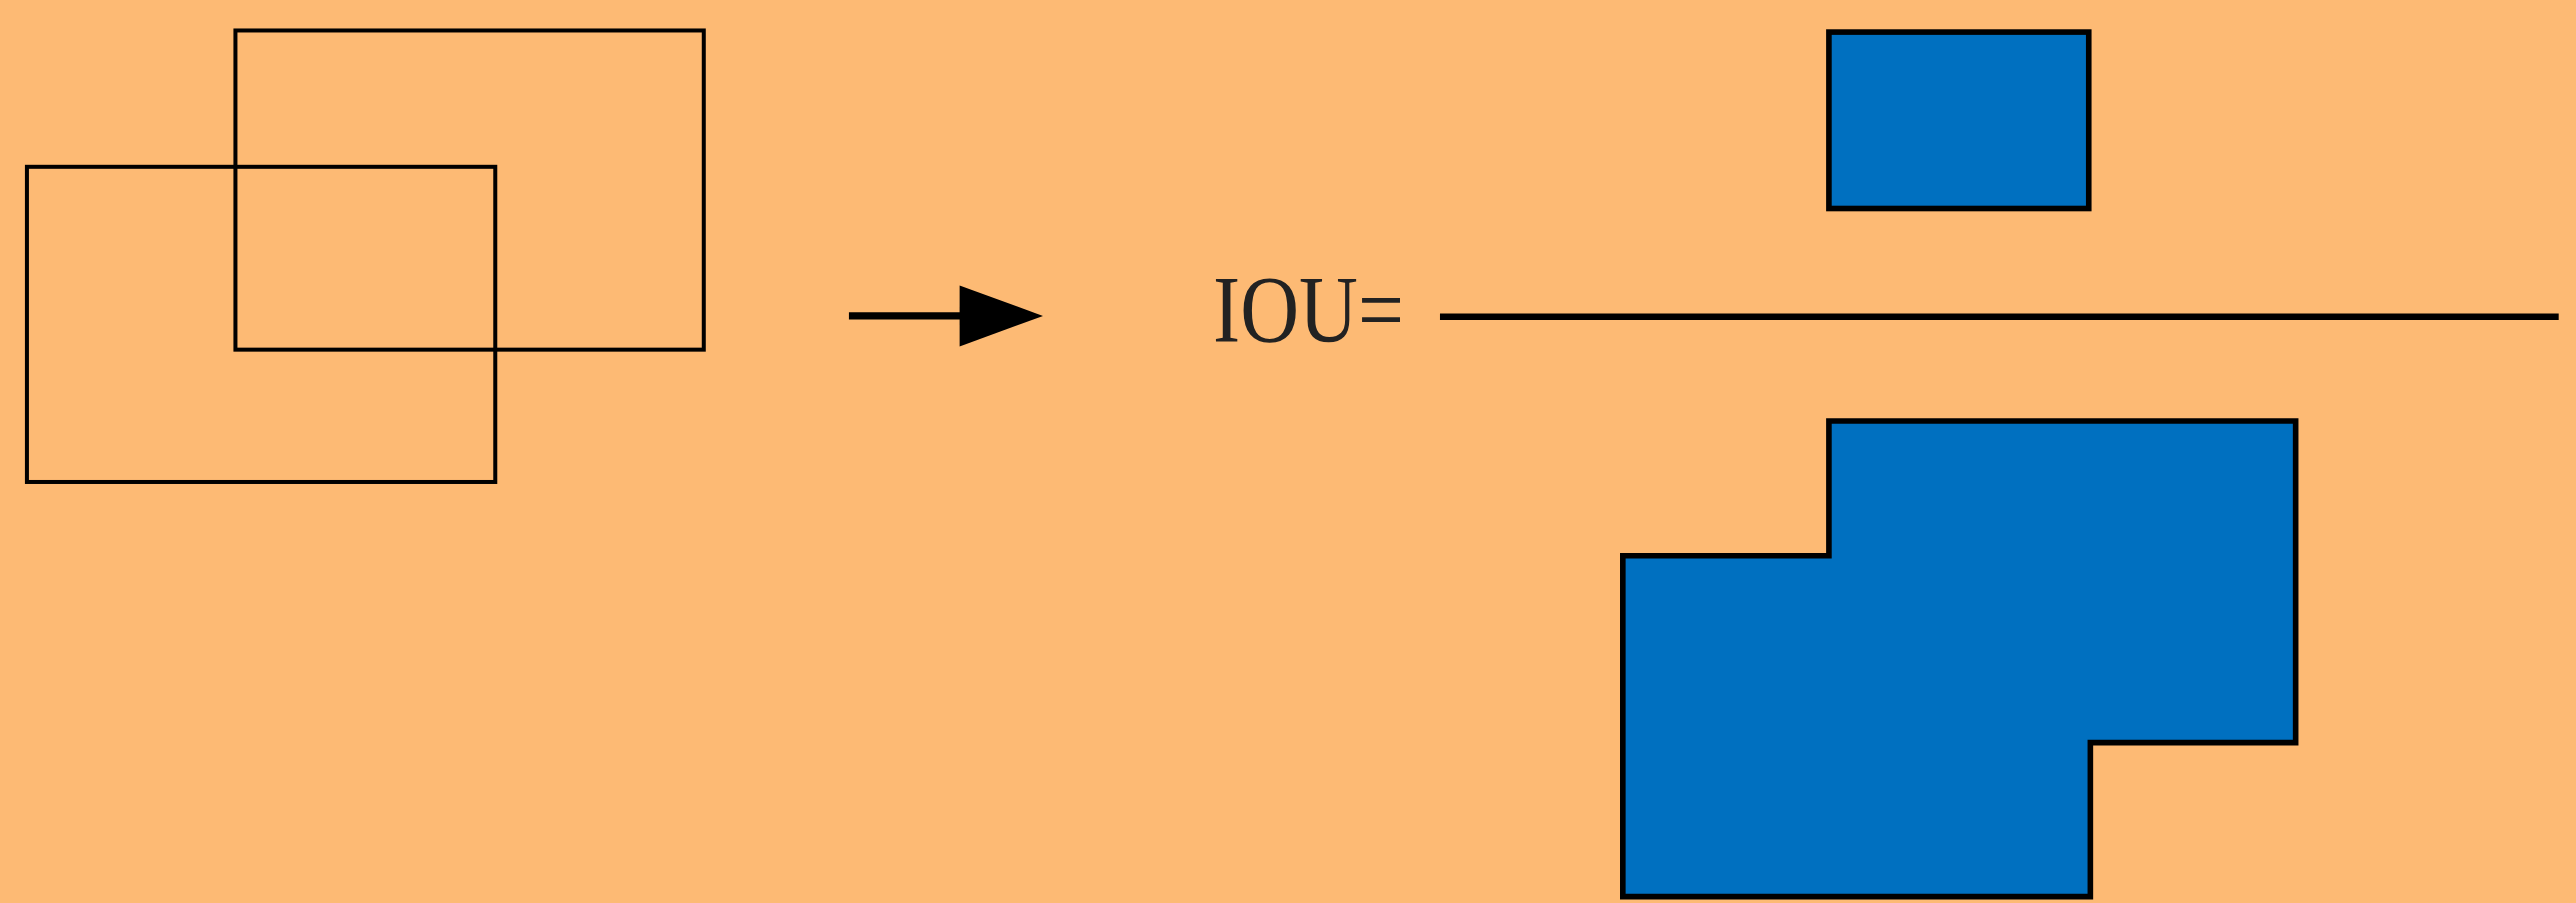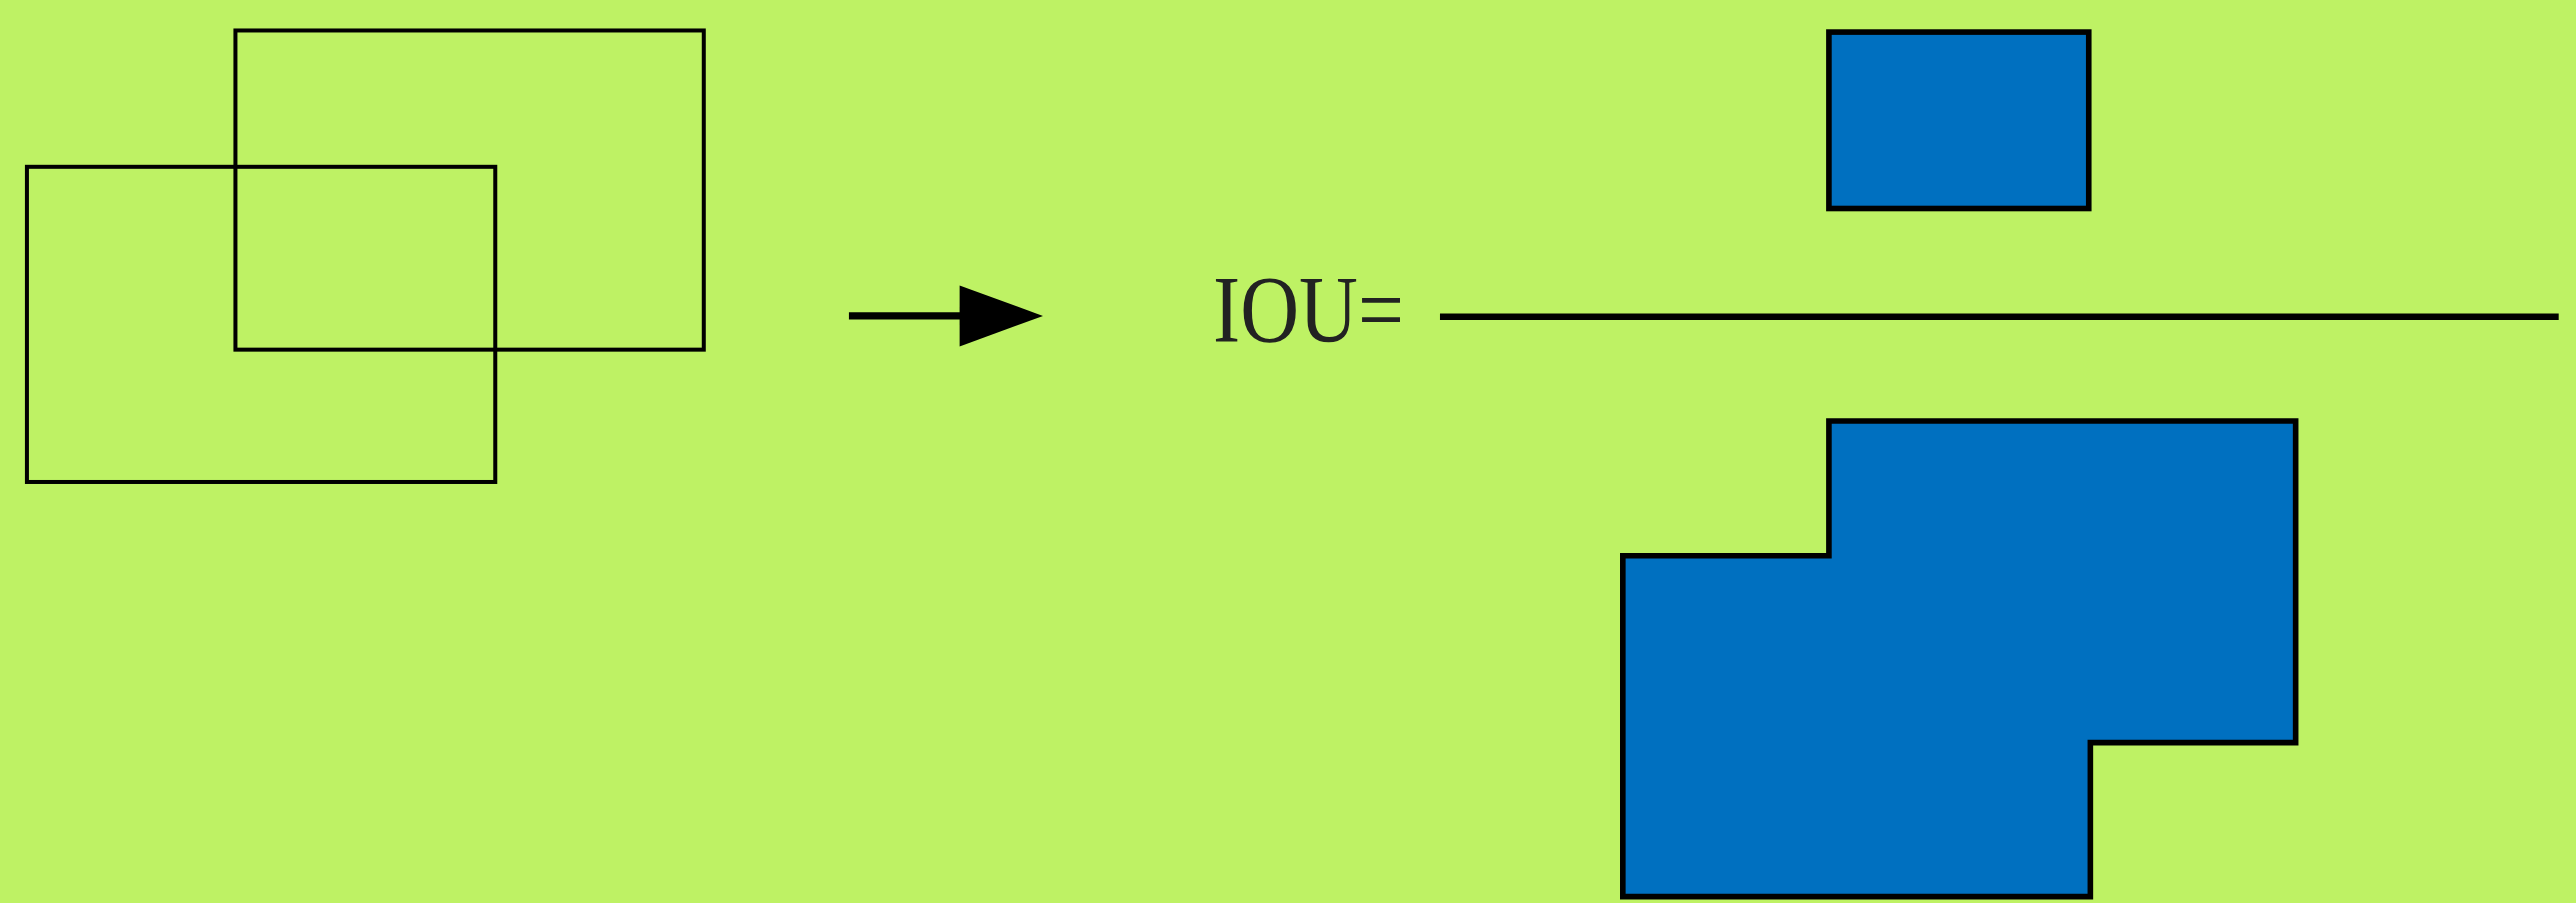--- a/index.html
+++ b/index.html
@@ -4,21 +4,21 @@
 <style>
   html, body {
     margin: 0;
     padding: 0;
     background: #ffffff;
   }
   .stage {
     position: relative;
     width: 2576px;
     height: 903px;
-    background: #bef264;
+    background: #fdba74;
     overflow: hidden;
   }
   .stage svg {
     position: absolute;
     left: 0;
     top: 0;
     display: block;
   }
   .formula-text {
     font-family: "Liberation Serif", "DejaVu Serif", serif;

